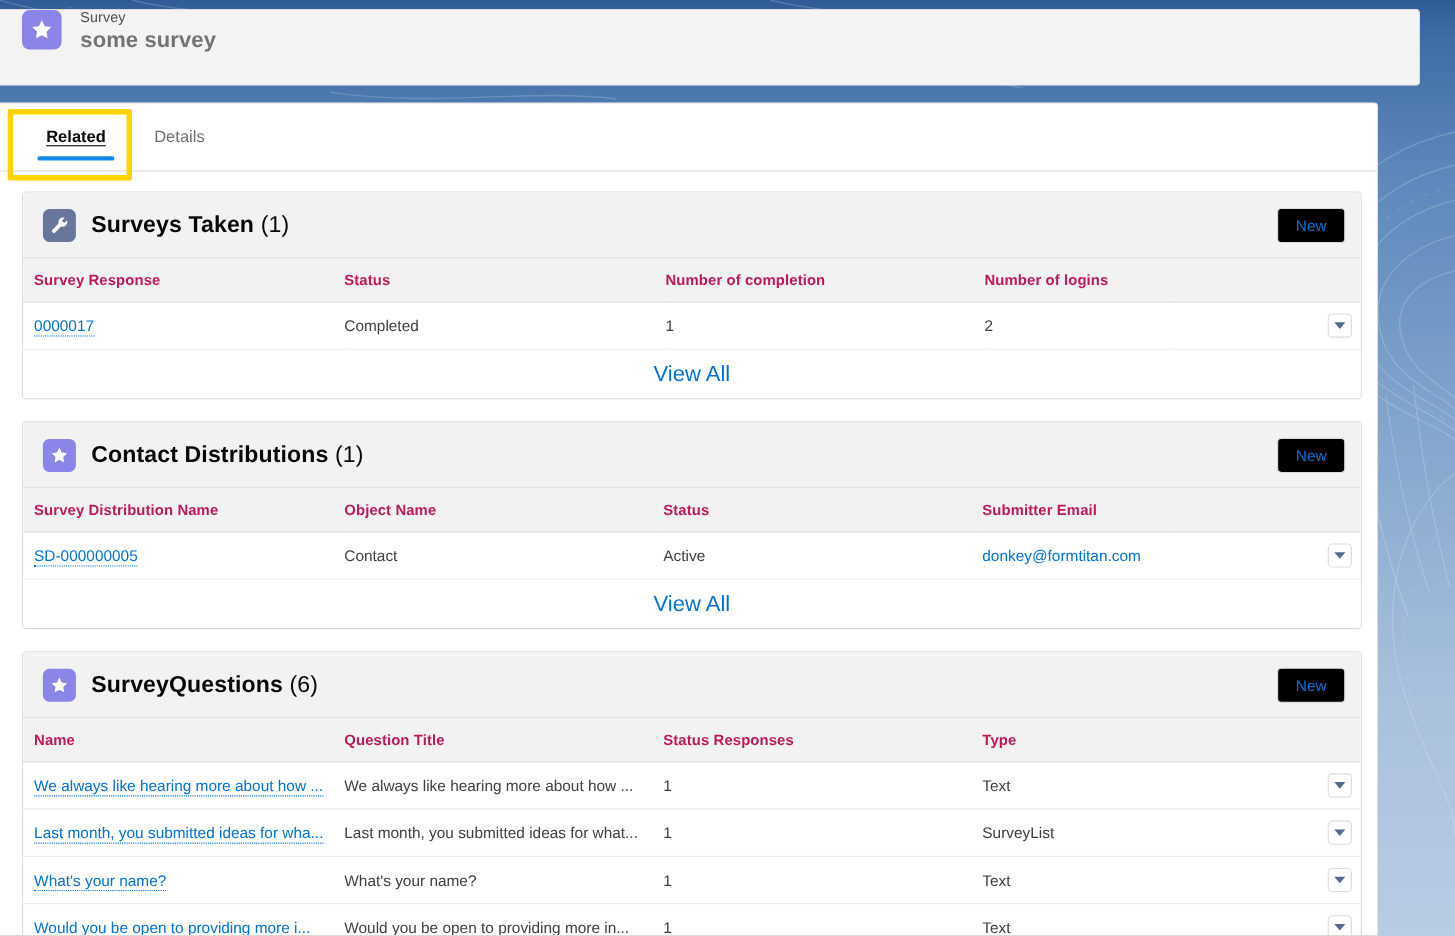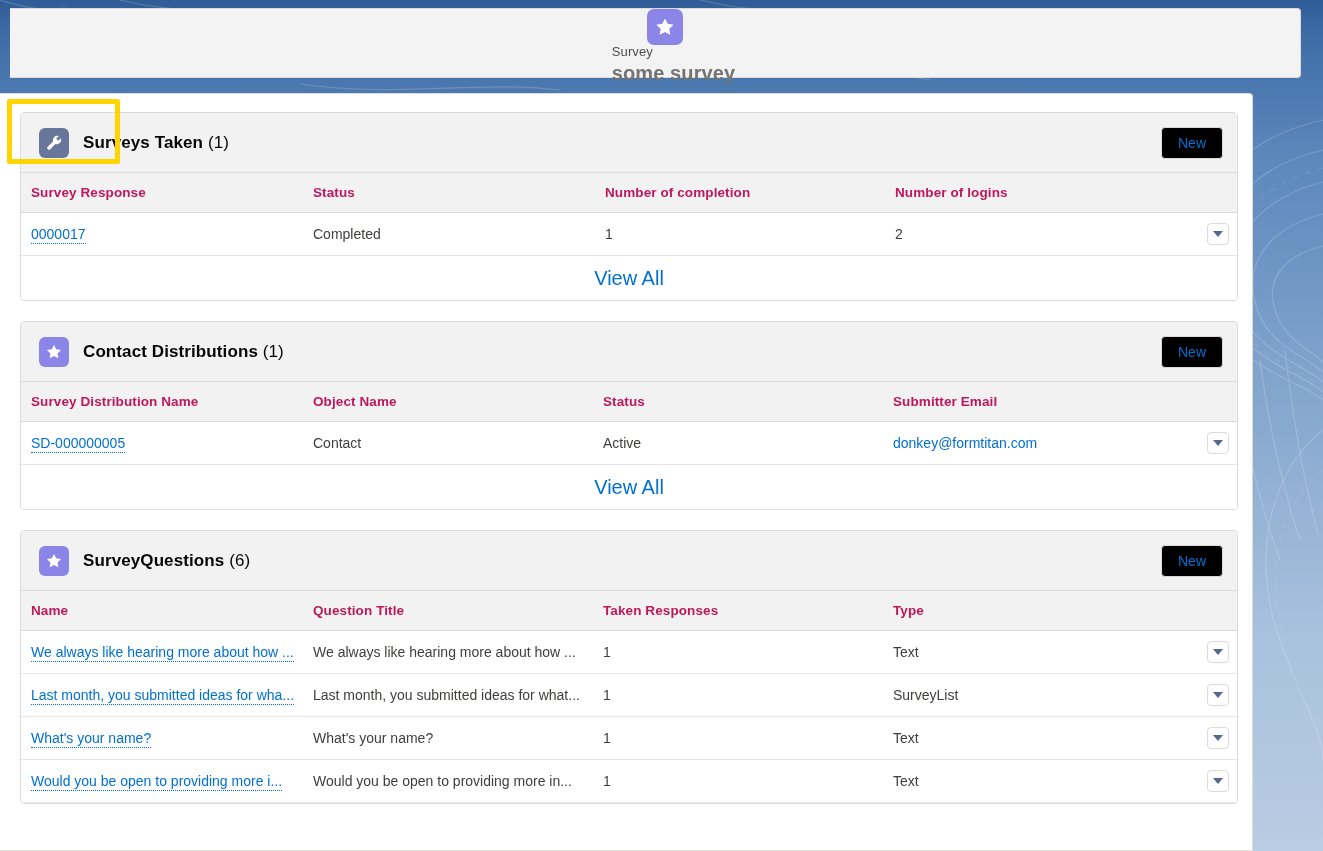--- a/index.html
+++ b/index.html
@@ -20,33 +20,31 @@
   .bg-contours {
     position: absolute;
     inset: 0;
     opacity: .33;
     pointer-events: none;
   }
 
   
   .record-header {
     position: absolute;
-    left: 10px;
+    left: 0;
     top: 8px;
     width: 1291px;
     height: 70px;
     background: #f3f3f3;
     border: 1px solid #dddbda;
     border-left: none;
     border-radius: 0 4px 4px 0;
     display: flex;
-    align-items: center;
     padding-left: 20px;
     z-index: 4;
-    flex-direction: column;
   }
 
   .obj-icon {
     width: 36px;
     height: 36px;
     border-radius: 7px;
     display: flex;
     align-items: center;
     justify-content: center;
     flex: none;
@@ -150,21 +148,21 @@
     background: #f3f2f2;
     border-bottom: 1px solid #dddbda;
     height: 60px;
     display: flex;
     align-items: center;
     padding: 0 14px 0 18px;
   }
   .card-head .obj-icon { width: 30px; height: 30px; border-radius: 6px; }
   .card-title {
     margin-left: 14px;
-    font-size: 17px;
+    font-size: 21px;
     color: #080707;
     letter-spacing: .1px;
   }
   .card-title b { font-weight: bold; }
   .card-title .cnt { font-weight: normal; }
   .card-head-spacer { flex: 1; }
 
   .btn-new {
     min-width: 62px;
     height: 32px;
@@ -292,20 +290,28 @@
     </svg>
   </div>
   <div class="record-titles">
     <div class="record-eyebrow">Survey</div>
     <div class="record-name">some survey</div>
   </div>
 </div>
 
 <div class="content-panel">
 
+  <div class="tab-bar">
+    <div class="tab active">
+      <span>Related</span>
+    </div>
+    <div class="tab">
+      <span>Details</span>
+    </div>
+  </div>
 
   <div class="cards" id="cards-host">
       <div class="card">
         <div class="card-head">
           <div class="obj-icon slate">
             <svg width="18" height="18" viewBox="0 0 24 24" aria-hidden="true">
               <path fill="#ffffff" d="M21.3 5.6l-3.5 3.5-2.9-2.9 3.5-3.5a6 6 0 00-7.7 7.3L3.3 17.4a1.6 1.6 0 000 2.3l1 1a1.6 1.6 0 002.3 0l7.4-7.4a6 6 0 007.3-7.7z"></path>
             </svg>
           </div>
           <div class="card-title"><b>Surveys Taken</b><span class="cnt"> (1)</span></div>
@@ -384,21 +390,21 @@
           </div>
           <div class="card-title"><b>SurveyQuestions</b><span class="cnt"> (6)</span></div>
           <div class="card-head-spacer"></div>
           <button class="btn-new">New</button>
         </div>
         <table class="rl">
           <thead>
             <tr>
               <th class="c-sq-1">Name</th>
               <th class="c-sq-2">Question Title</th>
-              <th class="c-sq-3">Taken Responses</th>
+              <th class="c-sq-3">Status Responses</th>
               <th class="c-sq-4">Type</th>
               <th class="act"></th>
             </tr>
           </thead>
           <tbody>
             <tr>
               <td class="c-sq-1"><a class="rl-link">We always like hearing more about how ...</a></td>
               <td class="c-sq-2">We always like hearing more about how ...</td>
               <td class="c-sq-3">1</td>
               <td class="c-sq-4">Text</td>

